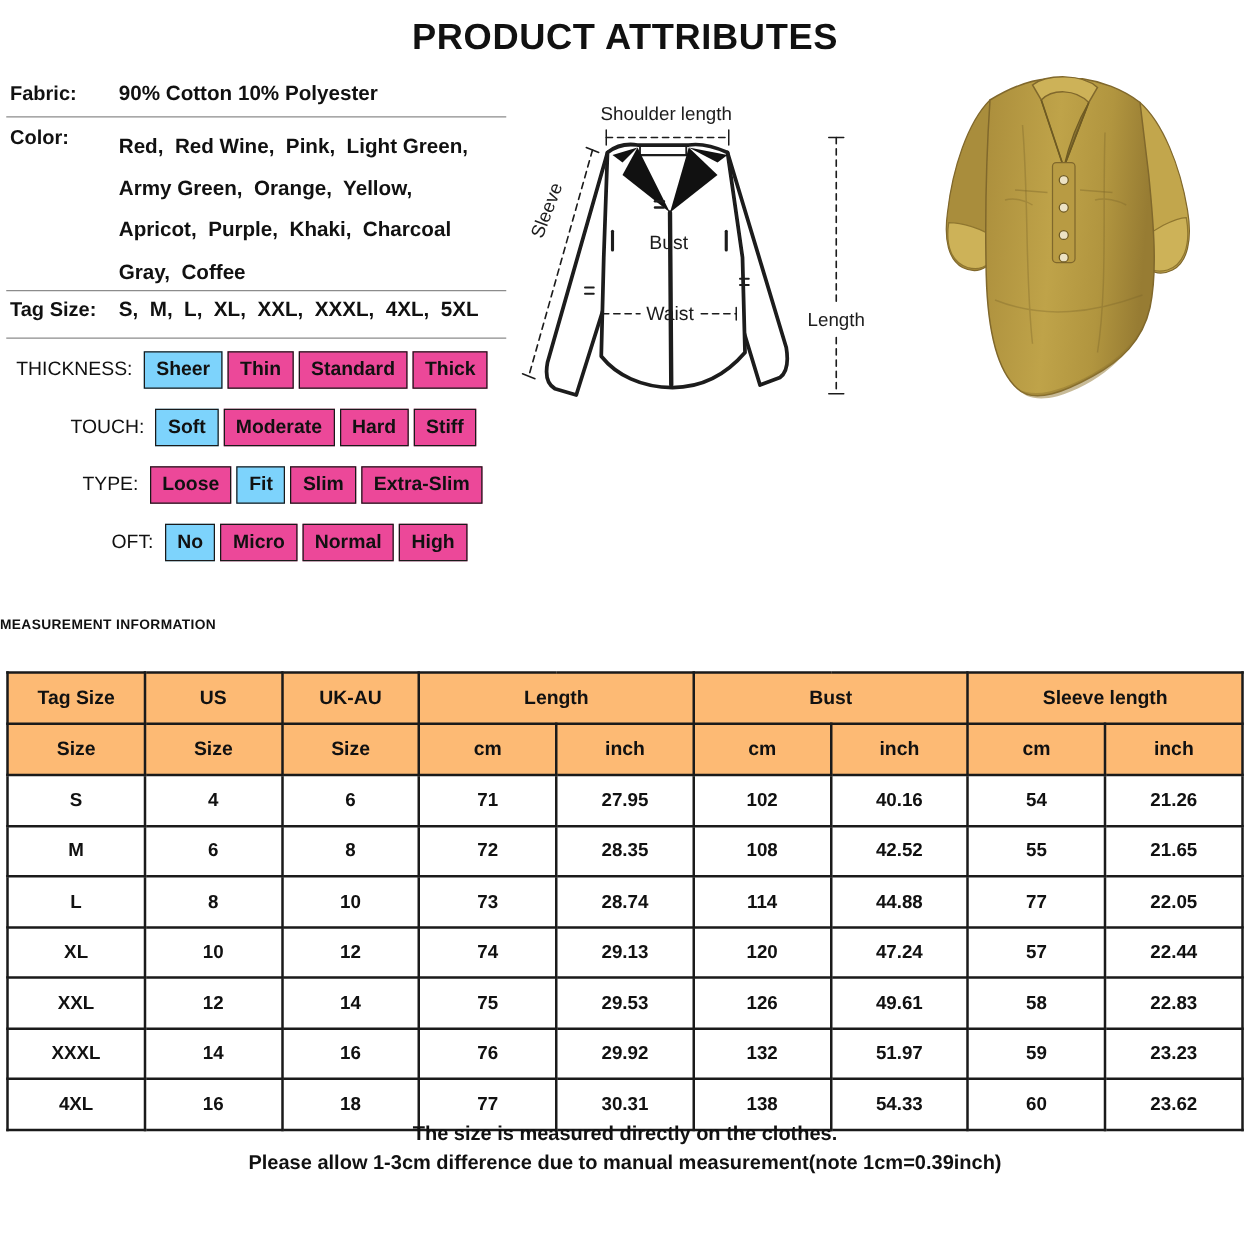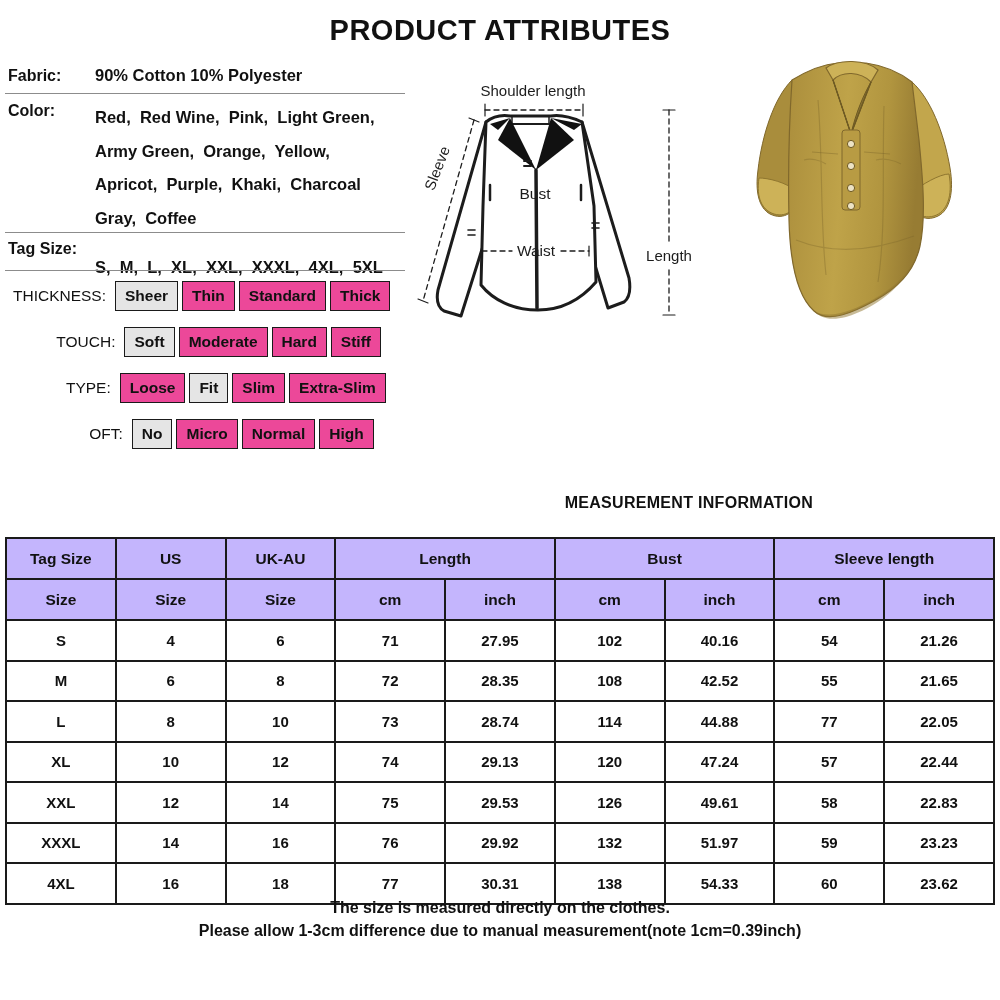--- a/index.html
+++ b/index.html
@@ -11,32 +11,32 @@
   .attr-label{position:absolute;font-size:16px;font-weight:bold;}
   .attr-value{position:absolute;font-size:16.5px;font-weight:bold;white-space:pre-wrap;}
   .divider{position:absolute;left:5px;width:400px;height:0;border-top:1.6px solid #8c8c8c;}
   
   .og-wrap{position:absolute;left:0;top:280px;display:flex;flex-direction:column;gap:15px;align-items:center;}
   .og-row{display:flex;align-items:center;height:31px;}
   .og-label{width:106px;text-align:right;font-size:15.5px;font-weight:normal;flex:0 0 106px;}
   .og-chips{display:flex;gap:4px;margin-left:9px;}
   .chip{border:1.8px solid #1a1a1a;background:#ec4899;padding:2px 9px;font-size:15.5px;
         font-weight:bold;line-height:24px;white-space:nowrap;}
-  .chip.sel{background:#e5e5e5;}
+  .chip.sel{background:#7dd3fc;}
   
   .diagram{position:absolute;left:398px;top:58px;}
   .photo{position:absolute;left:726px;top:40px;}
   
-  .m-head{position:absolute;top:494px;left:0;width:813px;text-align:right;
-          font-size:16px;font-weight:bold;letter-spacing:.3px;}
+  .m-head{position:absolute;top:494px;left:0;width:813px;text-align:left;
+          font-size:11px;font-weight:bold;letter-spacing:.3px;}
   .tbl-wrap{position:absolute;left:5px;top:537px;width:990px;}
   table.size{width:100%;border-collapse:collapse;table-layout:fixed;}
   table.size th,table.size td{border:2px solid #1a1a1a;text-align:center;
         font-family:"Liberation Sans",sans-serif;}
-  table.size th{background:#c4b5fd;font-size:15.5px;font-weight:bold;height:37px;}
+  table.size th{background:#fdba74;font-size:15.5px;font-weight:bold;height:37px;}
   table.size td{background:#fff;font-size:15px;font-weight:bold;height:36.5px;}
   .notes{position:absolute;top:896px;left:0;width:1000px;text-align:center;
          font-size:16px;font-weight:bold;line-height:23px;}
   svg text{font-family:"Liberation Sans",sans-serif;}
 </style>
 </head>
 <body>
 
 <div class="page">
 
@@ -47,21 +47,21 @@
   <div class="divider" style="top:93px;"></div>
 
   <div class="attr-label" style="left:8px;top:102px;">Color:</div>
   <div class="attr-value" style="left:95px;top:101px;line-height:33.5px;width:330px;">Red,  Red Wine,  Pink,  Light Green,
 Army Green,  Orange,  Yellow,
 Apricot,  Purple,  Khaki,  Charcoal
 Gray,  Coffee</div>
   <div class="divider" style="top:232px;"></div>
 
   <div class="attr-label" style="left:8px;top:240px;">Tag Size:</div>
-  <div class="attr-value" style="left:95px;top:239px;margin-top:19px;">S,  M,  L,  XL,  XXL,  XXXL,  4XL,  5XL</div>
+  <div class="attr-value" style="left:95px;top:239px;">S,  M,  L,  XL,  XXL,  XXXL,  4XL,  5XL</div>
   <div class="divider" style="top:270px;"></div>
 
   <div class="og-wrap">
       <div class="og-row">
         <div class="og-label">THICKNESS:</div>
         <div class="og-chips">
           <div class="chip sel">Sheer</div>
           <div class="chip">Thin</div>
           <div class="chip">Standard</div>
           <div class="chip">Thick</div>

